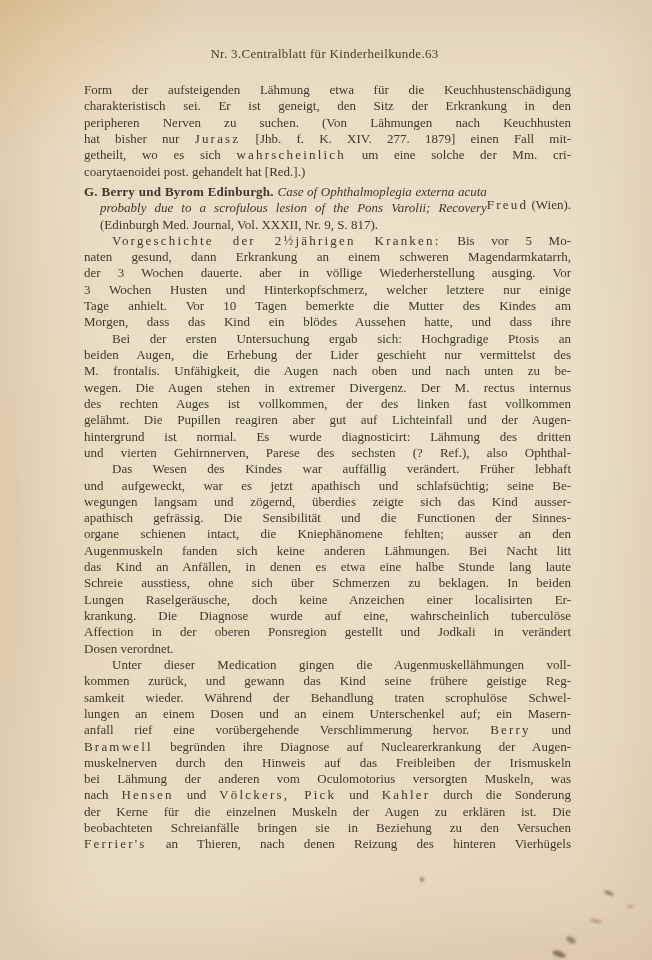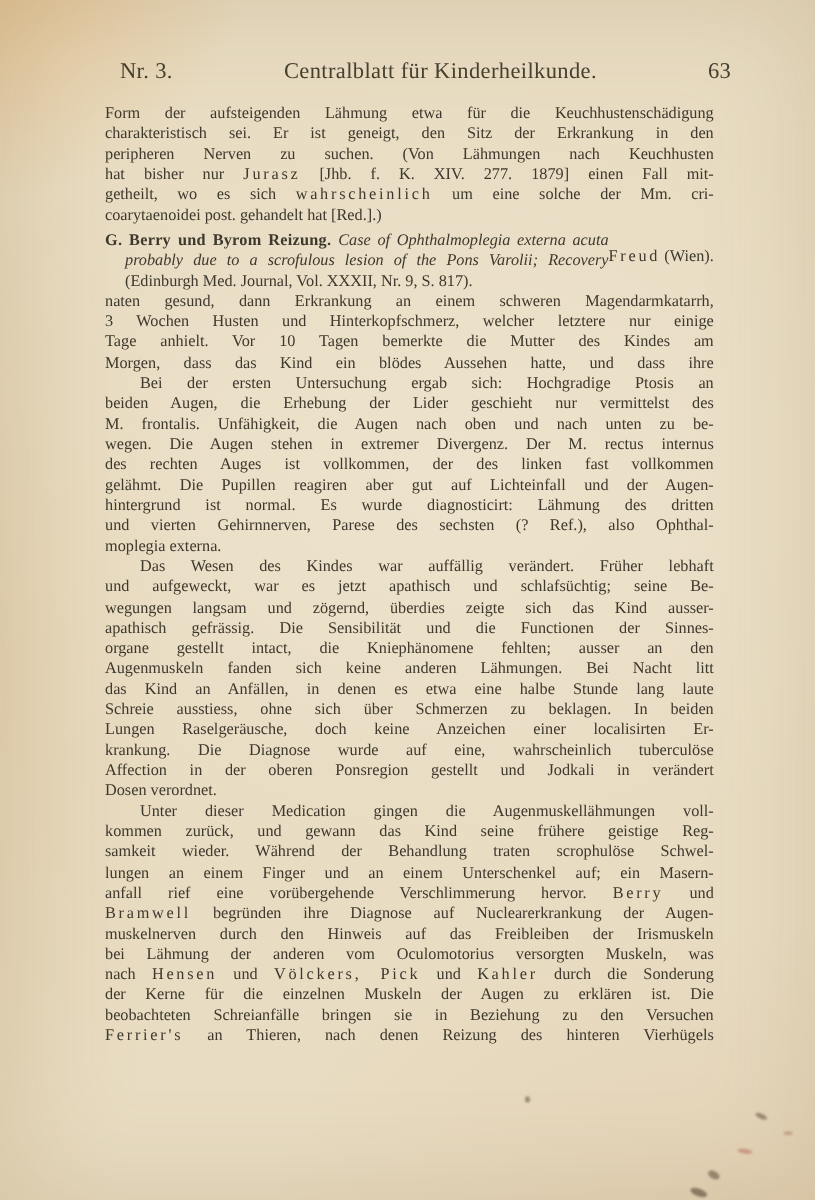--- a/index.html
+++ b/index.html
@@ -9,23 +9,23 @@
     background-color:#e8dcc2;
     background-image:
       radial-gradient(ellipse 300px 270px at -2% -3%, rgba(216,148,62,0.35), rgba(216,148,62,0) 70%),
       radial-gradient(ellipse 190px 700px at 0% 55%, rgba(200,150,80,0.12), rgba(200,150,80,0) 75%),
       radial-gradient(ellipse 520px 420px at 55% 40%, rgba(255,252,240,0.22), rgba(255,252,240,0) 80%),
       radial-gradient(ellipse 480px 300px at 88% 100%, rgba(205,158,118,0.14), rgba(205,158,118,0) 75%);
     box-shadow: inset 0 0 90px rgba(140,105,55,0.20);
     color:#3e382d;
   }
   .pageheader{
-    position:absolute;top:46px;left:96px;width:489px;
-    display:flex;justify-content:space-between;align-items:baseline;
-    font-size:18px;letter-spacing:0.3px;color:#46402f;
+    position:absolute;top:46px;left:80px;width:489px;
+    display:flex;justify-content:center;align-items:baseline;
+    font-size:13px;letter-spacing:0.3px;color:#46402f;
   }
   .body-text{
     position:absolute;top:82px;left:84px;width:487px;
     font-size:13px;line-height:16.32px;
     color:#3e382d;
   }
   .line{text-align:justify;text-align-last:justify;}
   .line.nj{text-align:left;text-align-last:left;}
   .para.heading{margin-top:4px;}
   span.n{}
@@ -55,60 +55,61 @@
   <div class="body-text" id="article-body">
       <div class="para">
         <div class="line"><span class="n">Form der aufsteigenden Lähmung etwa für die Keuchhustenschädigung</span></div>
         <div class="line"><span class="n">charakteristisch sei. Er ist geneigt, den Sitz der Erkrankung in den</span></div>
         <div class="line"><span class="n">peripheren Nerven zu suchen. (Von Lähmungen nach Keuchhusten</span></div>
         <div class="line"><span class="n">hat bisher nur </span><span class="sp">Jurasz</span><span class="n"> [Jhb. f. K. XIV. 277. 1879] einen Fall mit-</span></div>
         <div class="line"><span class="n">getheilt, wo es sich </span><span class="sp">wahrscheinlich</span><span class="n"> um eine solche der Mm. cri-</span></div>
         <div class="line nj"><span class="sig"><span class="sp">Freud</span><span class="n"> (Wien).</span></span><span class="n">coarytaenoidei post. gehandelt hat [Red.].)</span></div>
       </div>
       <div class="para heading">
-        <div class="line"><span class="b">G. Berry und Byrom Reizung. </span><span class="i">Case of Ophthalmoplegia externa acuta</span></div>
+        <div class="line"><span class="b">G. Berry und Byrom Edinburgh. </span><span class="i">Case of Ophthalmoplegia externa acuta</span></div>
         <div class="line" style="padding-left: 16px;"><span class="i">probably due to a scrofulous lesion of the Pons Varolii; Recovery</span></div>
         <div class="line nj" style="padding-left: 16px;"><span class="n">(Edinburgh Med. Journal, Vol. XXXII, Nr. 9, S. 817).</span></div>
       </div>
       <div class="para">
+        <div class="line" style="padding-left: 28px;"><span class="sp">Vorgeschichte der 2½jährigen Kranken:</span><span class="n"> Bis vor 5 Mo-</span></div>
         <div class="line"><span class="n">naten gesund, dann Erkrankung an einem schweren Magendarmkatarrh,</span></div>
+        <div class="line"><span class="n">der 3 Wochen dauerte. aber in völlige Wiederherstellung ausging. Vor</span></div>
         <div class="line"><span class="n">3 Wochen Husten und Hinterkopfschmerz, welcher letztere nur einige</span></div>
         <div class="line"><span class="n">Tage anhielt. Vor 10 Tagen bemerkte die Mutter des Kindes am</span></div>
         <div class="line"><span class="n">Morgen, dass das Kind ein blödes Aussehen hatte, und dass ihre</span></div>
       </div>
       <div class="para">
         <div class="line" style="padding-left: 28px;"><span class="n">Bei der ersten Untersuchung ergab sich: Hochgradige Ptosis an</span></div>
         <div class="line"><span class="n">beiden Augen, die Erhebung der Lider geschieht nur vermittelst des</span></div>
         <div class="line"><span class="n">M. frontalis. Unfähigkeit, die Augen nach oben und nach unten zu be-</span></div>
         <div class="line"><span class="n">wegen. Die Augen stehen in extremer Divergenz. Der M. rectus internus</span></div>
         <div class="line"><span class="n">des rechten Auges ist vollkommen, der des linken fast vollkommen</span></div>
         <div class="line"><span class="n">gelähmt. Die Pupillen reagiren aber gut auf Lichteinfall und der Augen-</span></div>
         <div class="line"><span class="n">hintergrund ist normal. Es wurde diagnosticirt: Lähmung des dritten</span></div>
         <div class="line"><span class="n">und vierten Gehirnnerven, Parese des sechsten (? Ref.), also Ophthal-</span></div>
-        <div class="line nj"><span class="n">moplegia externa.</span></div>
       </div>
       <div class="para">
         <div class="line" style="padding-left: 28px;"><span class="n">Das Wesen des Kindes war auffällig verändert. Früher lebhaft</span></div>
         <div class="line"><span class="n">und aufgeweckt, war es jetzt apathisch und schlafsüchtig; seine Be-</span></div>
         <div class="line"><span class="n">wegungen langsam und zögernd, überdies zeigte sich das Kind ausser-</span></div>
         <div class="line"><span class="n">apathisch gefrässig. Die Sensibilität und die Functionen der Sinnes-</span></div>
-        <div class="line"><span class="n">organe gestellt intact, die Kniephänomene fehlten; ausser an den</span></div>
+        <div class="line"><span class="n">organe schienen intact, die Kniephänomene fehlten; ausser an den</span></div>
         <div class="line"><span class="n">Augenmuskeln fanden sich keine anderen Lähmungen. Bei Nacht litt</span></div>
         <div class="line"><span class="n">das Kind an Anfällen, in denen es etwa eine halbe Stunde lang laute</span></div>
         <div class="line"><span class="n">Schreie ausstiess, ohne sich über Schmerzen zu beklagen. In beiden</span></div>
         <div class="line"><span class="n">Lungen Raselgeräusche, doch keine Anzeichen einer localisirten Er-</span></div>
         <div class="line"><span class="n">krankung. Die Diagnose wurde auf eine, wahrscheinlich tuberculöse</span></div>
         <div class="line"><span class="n">Affection in der oberen Ponsregion gestellt und Jodkali in verändert</span></div>
         <div class="line nj"><span class="n">Dosen verordnet.</span></div>
       </div>
       <div class="para">
         <div class="line" style="padding-left: 28px;"><span class="n">Unter dieser Medication gingen die Augenmuskellähmungen voll-</span></div>
         <div class="line"><span class="n">kommen zurück, und gewann das Kind seine frühere geistige Reg-</span></div>
         <div class="line"><span class="n">samkeit wieder. Während der Behandlung traten scrophulöse Schwel-</span></div>
-        <div class="line"><span class="n">lungen an einem Finger und an einem Unterschenkel auf; ein Masern-</span></div>
+        <div class="line"><span class="n">lungen an einem Dosen und an einem Unterschenkel auf; ein Masern-</span></div>
         <div class="line"><span class="n">anfall rief eine vorübergehende Verschlimmerung hervor. </span><span class="sp">Berry</span><span class="n"> und</span></div>
         <div class="line"><span class="sp">Bramwell</span><span class="n"> begründen ihre Diagnose auf Nuclearerkrankung der Augen-</span></div>
         <div class="line"><span class="n">muskelnerven durch den Hinweis auf das Freibleiben der Irismuskeln</span></div>
         <div class="line"><span class="n">bei Lähmung der anderen vom Oculomotorius versorgten Muskeln, was</span></div>
         <div class="line"><span class="n">nach </span><span class="sp">Hensen</span><span class="n"> und </span><span class="sp">Völckers, Pick</span><span class="n"> und </span><span class="sp">Kahler</span><span class="n"> durch die Sonderung</span></div>
         <div class="line"><span class="n">der Kerne für die einzelnen Muskeln der Augen zu erklären ist. Die</span></div>
         <div class="line"><span class="n">beobachteten Schreianfälle bringen sie in Beziehung zu den Versuchen</span></div>
         <div class="line"><span class="sp">Ferrier's</span><span class="n"> an Thieren, nach denen Reizung des hinteren Vierhügels</span></div>
       </div>
     </div>

